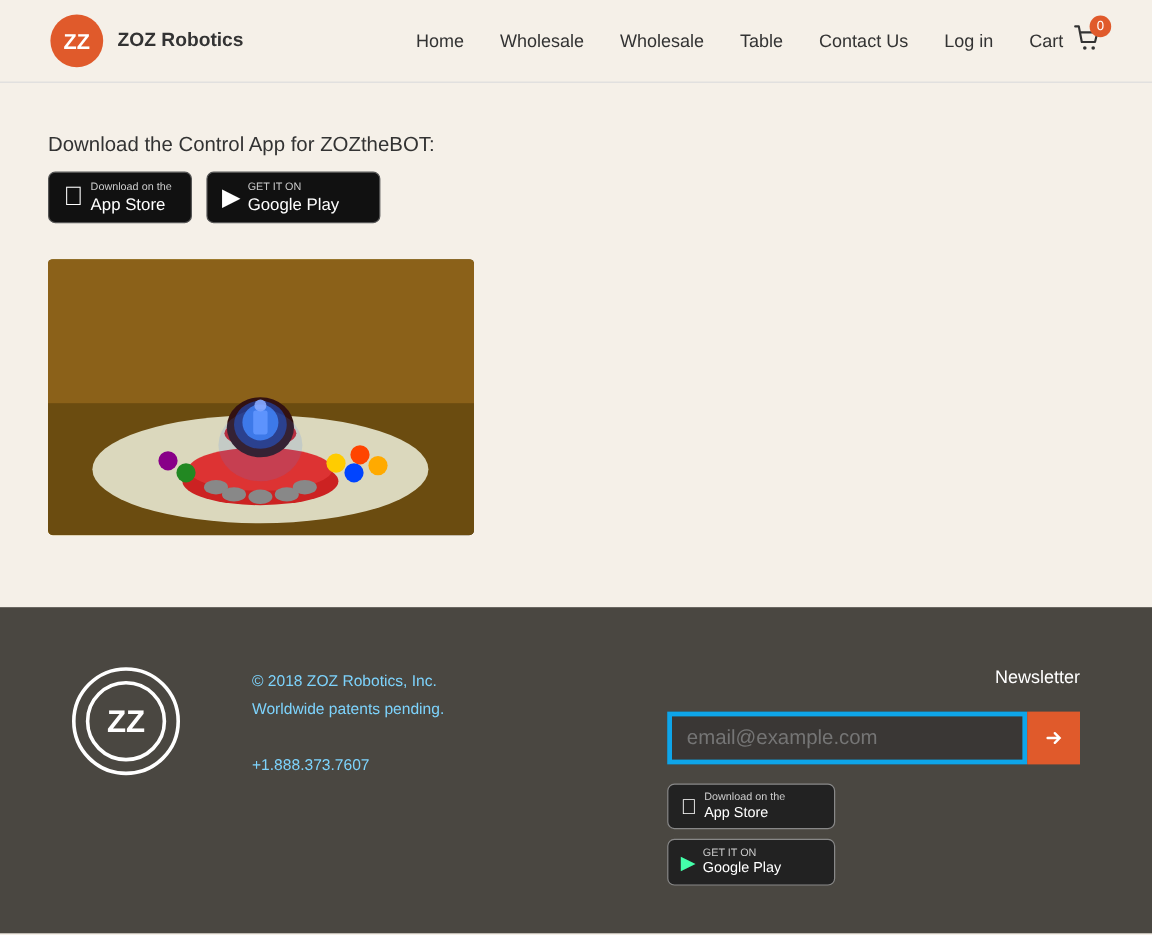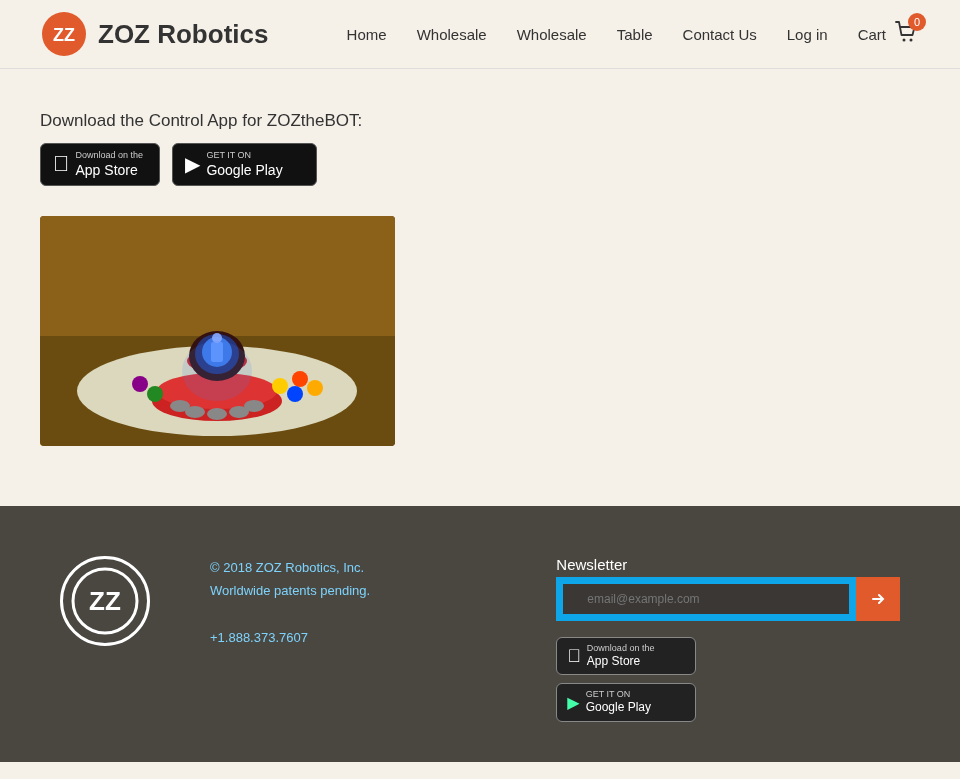--- a/index.html
+++ b/index.html
@@ -18,21 +18,21 @@
     .logo-area {
       display: flex;
       align-items: center;
       gap: 10px;
     }
     .logo-icon {
       width: 48px;
       height: 48px;
     }
     .logo-text {
-      font-size: 26px;
+      font-size: 16px;
       font-weight: bold;
       color: #333;
       font-family: Arial, sans-serif;
     }
     nav {
       display: flex;
       align-items: center;
       gap: 30px;
     }
     nav a {
@@ -192,35 +192,36 @@
       line-height: 1.8;
       color: #ccc;
     }
     .footer-newsletter {
       flex: 1.2;
     }
     .newsletter-title {
       font-family: Arial, sans-serif;
       font-size: 15px;
       color: #fff;
-      margin-bottom: 4px;
+      margin-bottom: 20px;
+      text-align: right;
     }
     .newsletter-form {
       display: flex;
       gap: 0;
       margin-bottom: 16px;
     }
     .newsletter-input {
       flex: 1;
-      padding: 8px 24px;
-      border: 7px solid #0ea5e9;
+      padding: 8px 12px;
+      border: 4px solid #0ea5e9;
       background: #3a3735;
       color: #ccc;
       font-family: Arial, sans-serif;
-      font-size: 12px;
+      font-size: 17px;
       outline: none;
     }
     .newsletter-btn {
       background: #e05a2b;
       border: none;
       color: white;
       padding: 8px 14px;
       cursor: pointer;
       font-size: 16px;
       display: flex;

